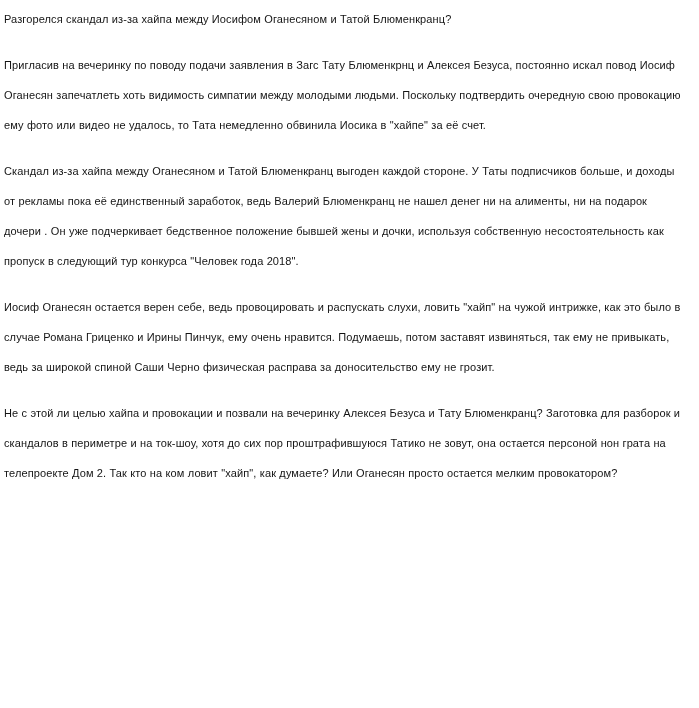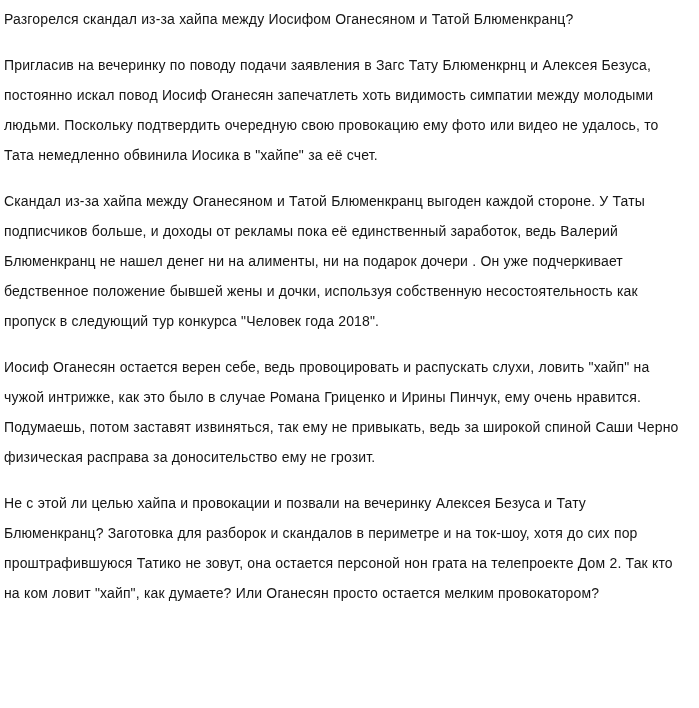--- a/index.html
+++ b/index.html
@@ -16,21 +16,21 @@
     color: #141414;
     -webkit-font-smoothing: antialiased;
   }
   .article {
     box-sizing: border-box;
     width: 699px;
     padding: 4px 14px 0 4px;
   }
   .para {
     margin: 0 0 16px 0;
-    font-size: 14px;
+    font-size: 11px;
     line-height: 30px;
     color: #141414;
     text-align: left;
     letter-spacing: 0.01em;
     word-spacing: 0.01em;
     white-space: pre-wrap;
   }
   .para:last-child {
     margin-bottom: 0;
   }

